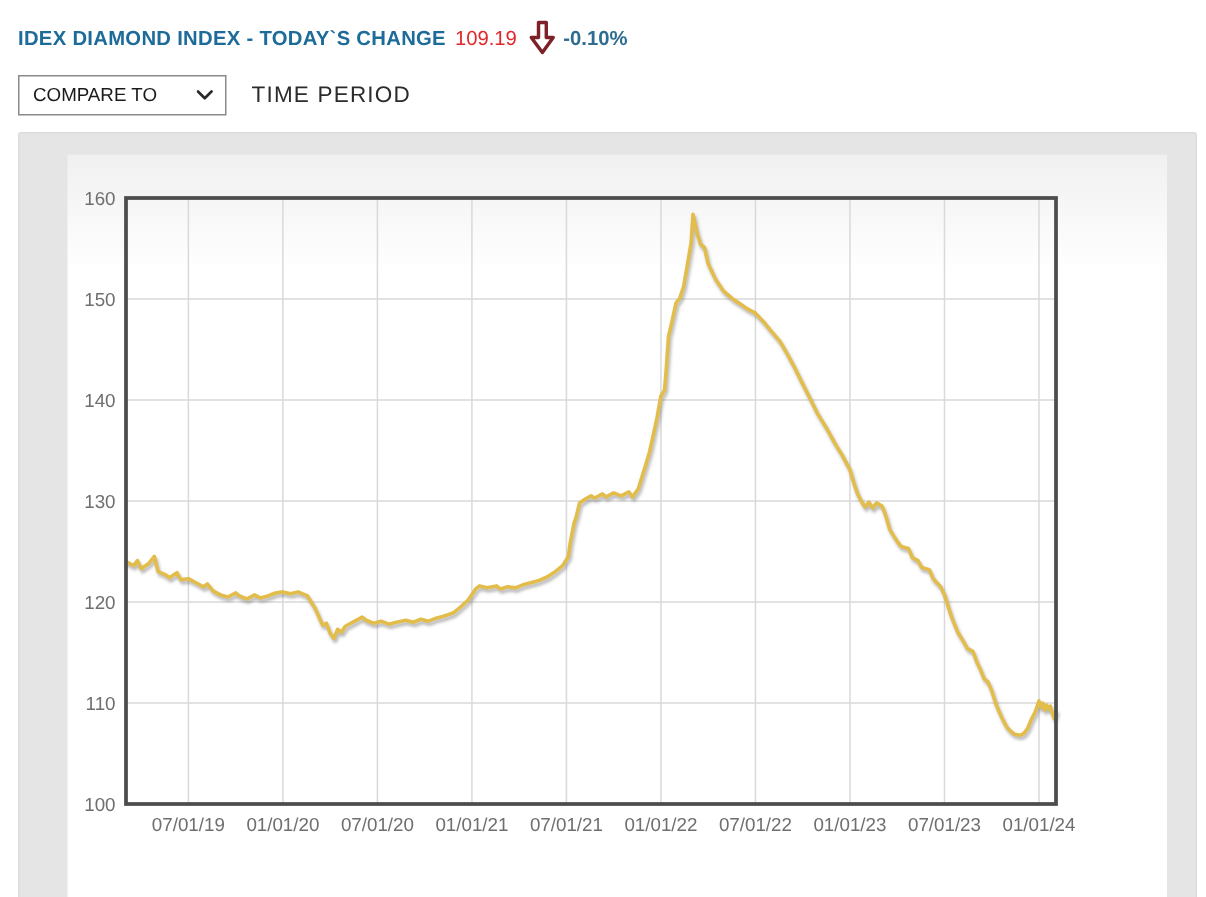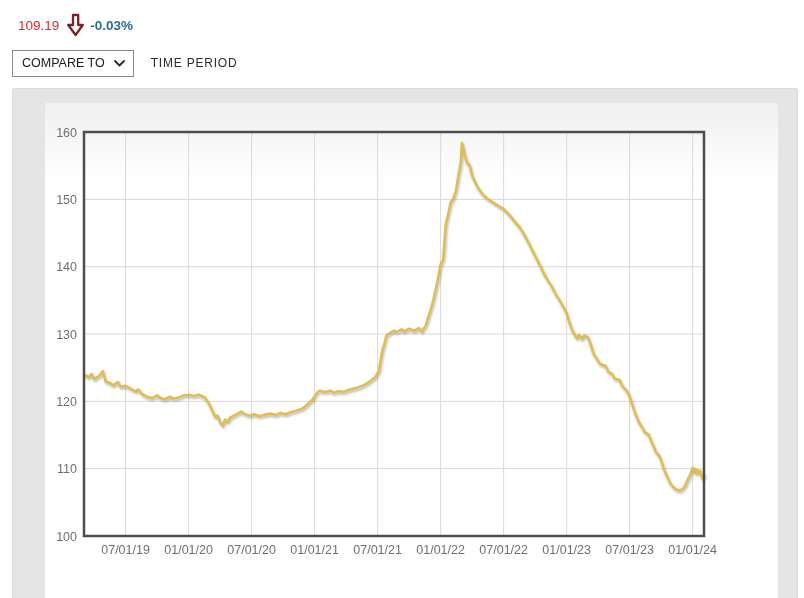--- a/index.html
+++ b/index.html
@@ -9,46 +9,47 @@
   
   .header{position:absolute;left:12px;top:12px;height:26px;display:flex;align-items:center;white-space:nowrap;}
   .header .title{color:#1c6b99;font-size:13.5px;font-weight:bold;letter-spacing:.2px;}
   .header .value{color:#e2262b;font-size:13.5px;font-weight:normal;margin-left:6px;}
   .header .arrow{margin-left:7px;margin-right:5px;display:inline-flex;align-items:center;}
   .header .pct{color:#2e6d90;font-size:13.5px;font-weight:bold;}
 
   
   .controls{position:absolute;left:12px;top:49px;height:28px;display:flex;align-items:center;}
   .select{background:#ffffff;display:inline-flex;align-items:center;justify-content:space-between;
-          cursor:pointer;user-select:none;color:#1a1a1a;}
+          cursor:pointer;user-select:none;color:#1a1a1a;gap:17px;}
   .select .chev{display:inline-flex;align-items:center;margin-left:9px;}
   .select.compare{border:1px solid #8a8a8a;height:25px;padding:0 8px 0 9px;font-size:12.5px;min-width:94px;}
-  .tp-label{margin-left:17px;margin-right:10px;font-size:12px;color:#2b2b2b;letter-spacing:.8px;}
+  .tp-label{margin-left:17px;margin-right:10px;font-size:15px;color:#2b2b2b;letter-spacing:.8px;}
   .select.period{border:2px solid #1c1c1c;border-radius:4px;height:23px;padding:0 7px 0 8px;font-size:12.5px;min-width:60px;}
 
   
   .panel{position:absolute;left:12px;top:88px;width:786px;height:520px;
          background:#e5e5e5;border:1px solid #dcdcdc;box-sizing:border-box;border-radius:2px;}
   .card{position:absolute;left:32px;top:14px;width:733px;height:506px;
         background:linear-gradient(to bottom,#f0f0f0 0px,#ffffff 78px);}
   .card svg{display:block;}
   .tick{font-family:"Liberation Sans",sans-serif;font-size:12.5px;fill:#6f6f6f;}
   .chartline{filter:drop-shadow(1.5px 2px 1px rgba(110,110,110,.5));}
 </style>
 </head>
 <body>
 
 <div class="header">
+  <span class="title">IDEX DIAMOND INDEX - TODAY`S CHANGE</span>
   <span class="value">109.19</span>
   <span class="arrow">
     <svg width="19" height="25" viewBox="0 0 19 25">
       <path d="M7,2 h5.2 v10 h4.6 L9.6,22 2.2,12 h4.8 z" fill="#ffffff" stroke="#7d2128" stroke-width="2.3" stroke-linejoin="round"></path>
     </svg>
   </span>
-  <span class="pct">-0.03%</span>
+  <span class="pct">-0.10%</span>
 </div>
 
 <div class="controls">
   <div class="select compare">
     <span>COMPARE TO</span>
     <span class="chev">
       <svg width="11" height="7" viewBox="0 0 11 7">
           <path d="M1,1 L5.5,5.5 L10,1" fill="none" stroke="#2b2b2b" stroke-width="1.8" stroke-linecap="round" stroke-linejoin="round"></path>
         </svg>
     </span>

